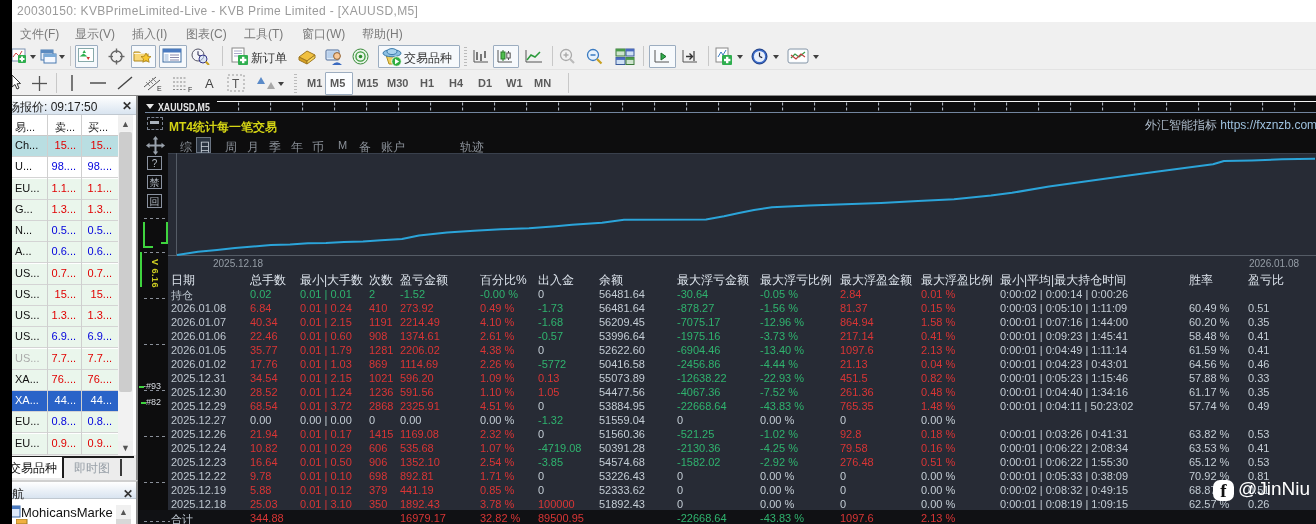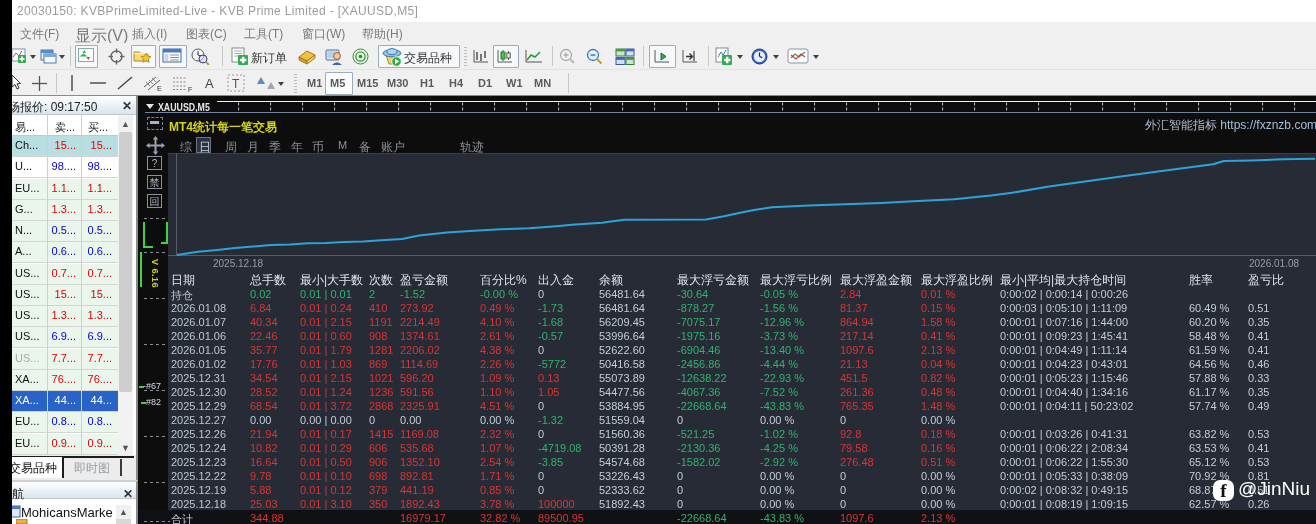--- a/index.html
+++ b/index.html
@@ -8,21 +8,21 @@
 .sep{position:absolute;width:1px;background:#c8c8c8;top:3px;height:20px;}
 .box{position:absolute;border:1px solid #9cadc0;background:#f6f9fc;border-radius:1px;}
 .dd{position:absolute;width:0;height:0;border-left:3px solid transparent;border-right:3px solid transparent;border-top:4px solid #404040;}
 </style></head><body>
 <div id="scr">
 
 <div class="a" style="left:0;top:0;width:1316px;height:22px;background:#ffffff;"></div>
 <div class="a" style="left:5px;top:4px;font-size:12px;letter-spacing:0.35px;color:#9b9b9b;">20030150: KVBPrimeLimited-Live - KVB Prime Limited - [XAUUSD,M5]</div>
 <div class="a" style="left:0;top:22px;width:1316px;height:21px;background:#f0f0f0;"></div>
 <div class="a" style="left:8px;top:26px;font-size:12px;color:#7a7a7a;">文件(F)</div>
-<div class="a" style="left:63px;top:26px;font-size:16px;color:#7a7a7a;">显示(V)</div>
+<div class="a" style="left:63px;top:26px;font-size:12px;color:#7a7a7a;">显示(V)</div>
 <div class="a" style="left:120px;top:26px;font-size:12px;color:#7a7a7a;">插入(I)</div>
 <div class="a" style="left:174px;top:26px;font-size:12px;color:#7a7a7a;">图表(C)</div>
 <div class="a" style="left:232px;top:26px;font-size:12px;color:#7a7a7a;">工具(T)</div>
 <div class="a" style="left:290px;top:26px;font-size:12px;color:#7a7a7a;">窗口(W)</div>
 <div class="a" style="left:350px;top:26px;font-size:12px;color:#7a7a7a;">帮助(H)</div>
 <div class="a" style="left:0;top:43px;width:1316px;height:27px;background:#f0f0f0;border-bottom:1px solid #e3e3e3;box-sizing:border-box;"></div>
 <div class="a" id="tb1" style="left:0;top:43px;width:1316px;height:27px;"></div>
 <div class="dd" style="left:18px;top:55px;"></div>
 <div class="dd" style="left:47px;top:55px;"></div>
 <div class="sep" style="left:58px;top:46px;"></div>
@@ -312,21 +312,21 @@
 <div class="a" style="left:131px;top:246px;width:10px;height:2px;background:#3fd43f;"></div>
 <div class="a" style="left:128px;top:252px;width:2px;height:35px;background:#3fd43f;"></div>
 <div class="a" style="left:138px;top:259px;font-size:9px;font-weight:bold;color:#cccc22;writing-mode:vertical-rl;letter-spacing:0.5px;">V 6.16</div>
 <div class="a" style="left:132px;top:218px;width:26px;height:1px;background:repeating-linear-gradient(90deg,#8a909a 0 3px,transparent 3px 6px);"></div>
 <div class="a" style="left:132px;top:252px;width:26px;height:1px;background:repeating-linear-gradient(90deg,#8a909a 0 3px,transparent 3px 6px);"></div>
 <div class="a" style="left:132px;top:298px;width:26px;height:1px;background:repeating-linear-gradient(90deg,#8a909a 0 3px,transparent 3px 6px);"></div>
 <div class="a" style="left:132px;top:344px;width:26px;height:1px;background:repeating-linear-gradient(90deg,#8a909a 0 3px,transparent 3px 6px);"></div>
 <div class="a" style="left:132px;top:390px;width:26px;height:1px;background:repeating-linear-gradient(90deg,#8a909a 0 3px,transparent 3px 6px);"></div>
 <div class="a" style="left:132px;top:436px;width:26px;height:1px;background:repeating-linear-gradient(90deg,#8a909a 0 3px,transparent 3px 6px);"></div>
 <div class="a" style="left:132px;top:482px;width:26px;height:1px;background:repeating-linear-gradient(90deg,#8a909a 0 3px,transparent 3px 6px);"></div>
-<div class="a" style="left:131px;top:381px;font-size:9px;color:#d8dce2;">-#67</div>
+<div class="a" style="left:131px;top:381px;font-size:9px;color:#d8dce2;">-#93</div>
 <div class="a" style="left:134px;top:397px;font-size:9px;color:#d8dce2;">#82</div>
 <div class="a" style="left:127px;top:386px;width:5px;height:2px;background:#3fd43f;"></div>
 <div class="a" style="left:129px;top:402px;width:5px;height:2px;background:#3fd43f;"></div>
 <div class="a" style="left:157px;top:119px;font-size:12px;font-weight:bold;color:#d4d414;">MT4统计每一笔交易</div>
 <div class="a" style="left:1133px;top:117px;font-size:12px;color:#aebccb;">外汇智能指标 <span style="color:#9dc0dd">https://fxznzb.com/</span></div>
 <div class="a" style="left:168px;top:139px;font-size:12px;color:#8a9098;">综</div>
 <div class="a" style="left:213px;top:139px;font-size:12px;color:#8a9098;">周</div>
 <div class="a" style="left:235px;top:139px;font-size:12px;color:#8a9098;">月</div>
 <div class="a" style="left:257px;top:139px;font-size:12px;color:#8a9098;">季</div>
 <div class="a" style="left:279px;top:139px;font-size:12px;color:#8a9098;">年</div>

